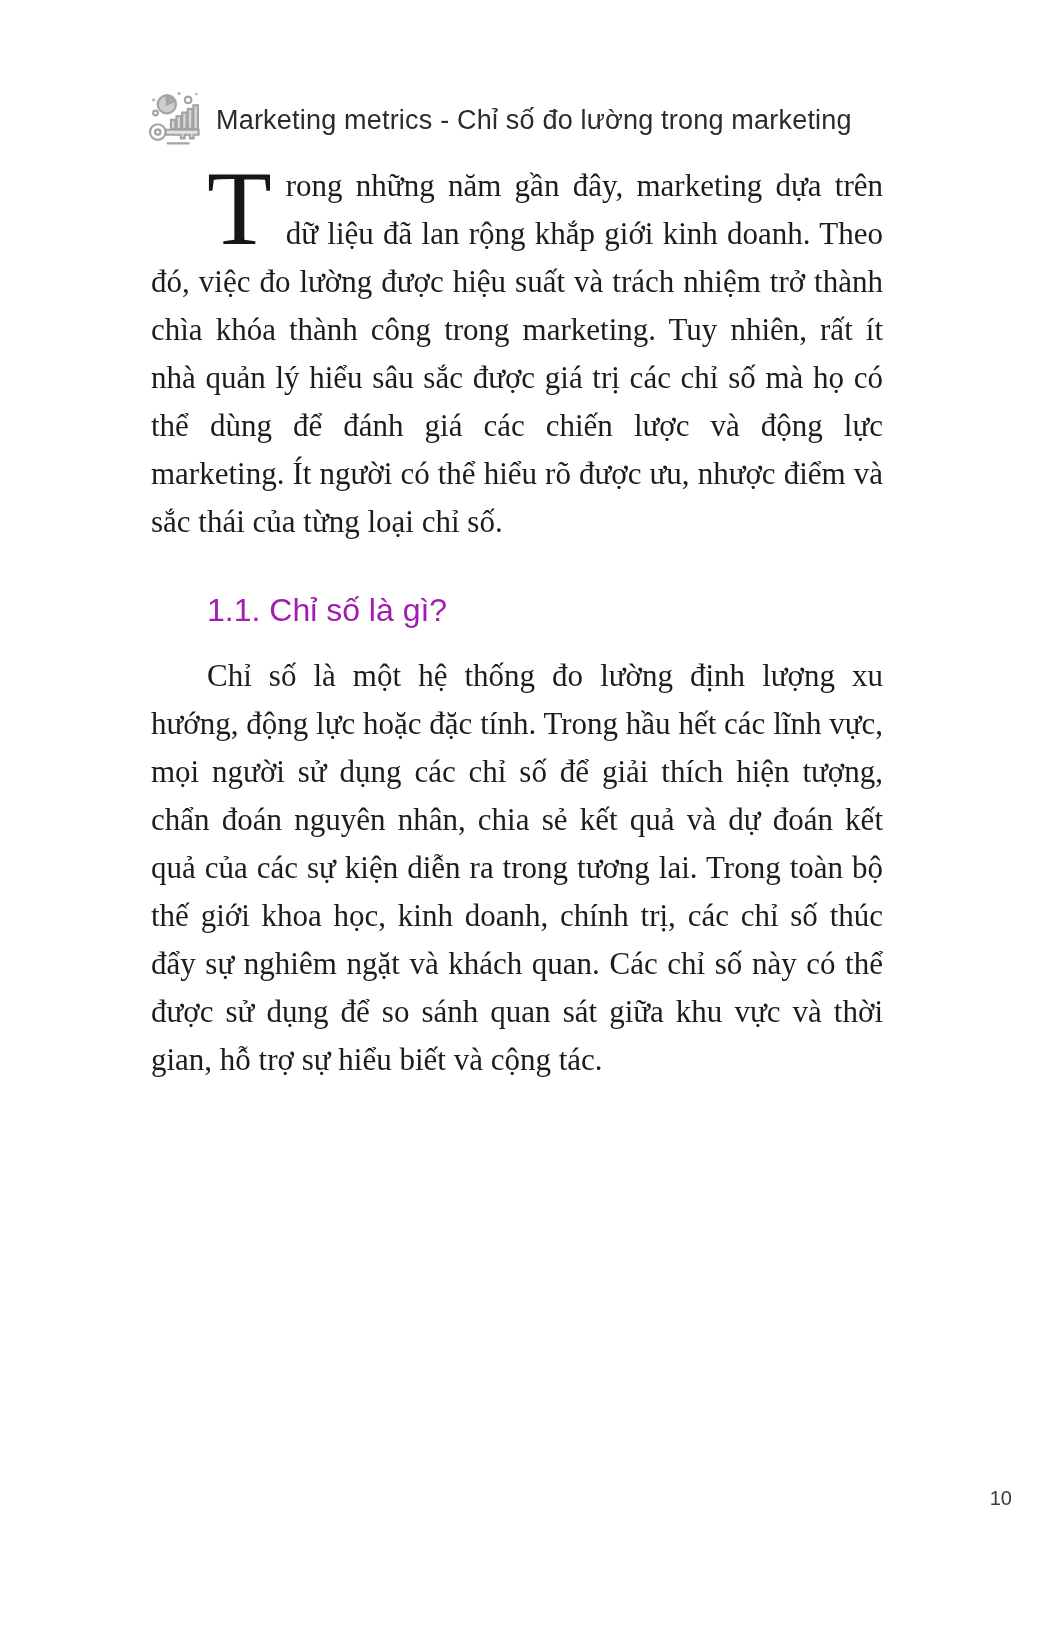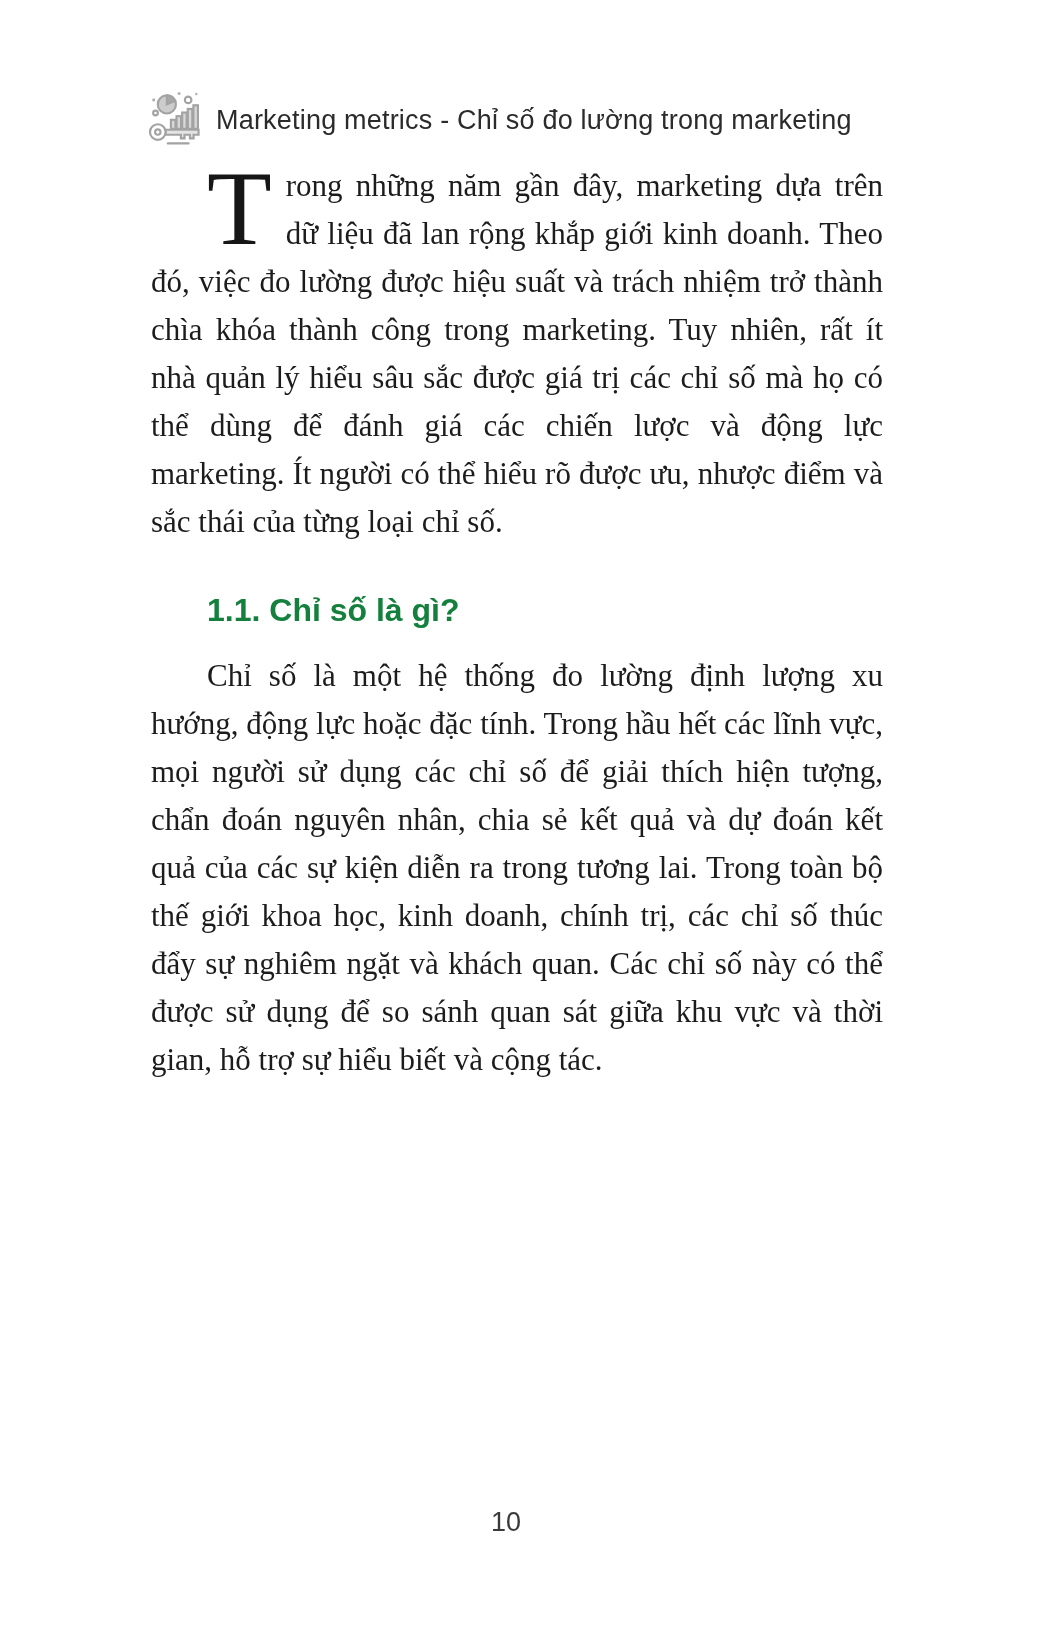--- a/index.html
+++ b/index.html
@@ -60,35 +60,34 @@
     color: #161616;
     font-family: "Liberation Serif", serif;
   }
   .para-indent {
     text-indent: 56px;
     margin-top: 30px !important;
   }
   .section-heading {
     font-family: "Liberation Sans", sans-serif;
     font-size: 32px;
-    font-weight: 700;
-    color: #15803d;
+    font-weight: 400;
+    color: #a21caf;
     margin: 46px 0 24px 56px;
     line-height: 36px;
   }
   .page-number {
     position: absolute;
     top: 1487px;
     left: 0;
     width: 1012px; 
-    text-align: center;
+    text-align: right;
     font-family: "Liberation Sans", sans-serif;
-    font-size: 27px;
+    font-size: 20px;
     color: #3a3a3a;
-    margin-top: 20px;
   }
 </style>
 </head>
 <body>
 
 <div class="page">
 
   <div class="header">
     <span>
       <svg class="header-icon" viewBox="0 0 64 64" aria-hidden="true">

